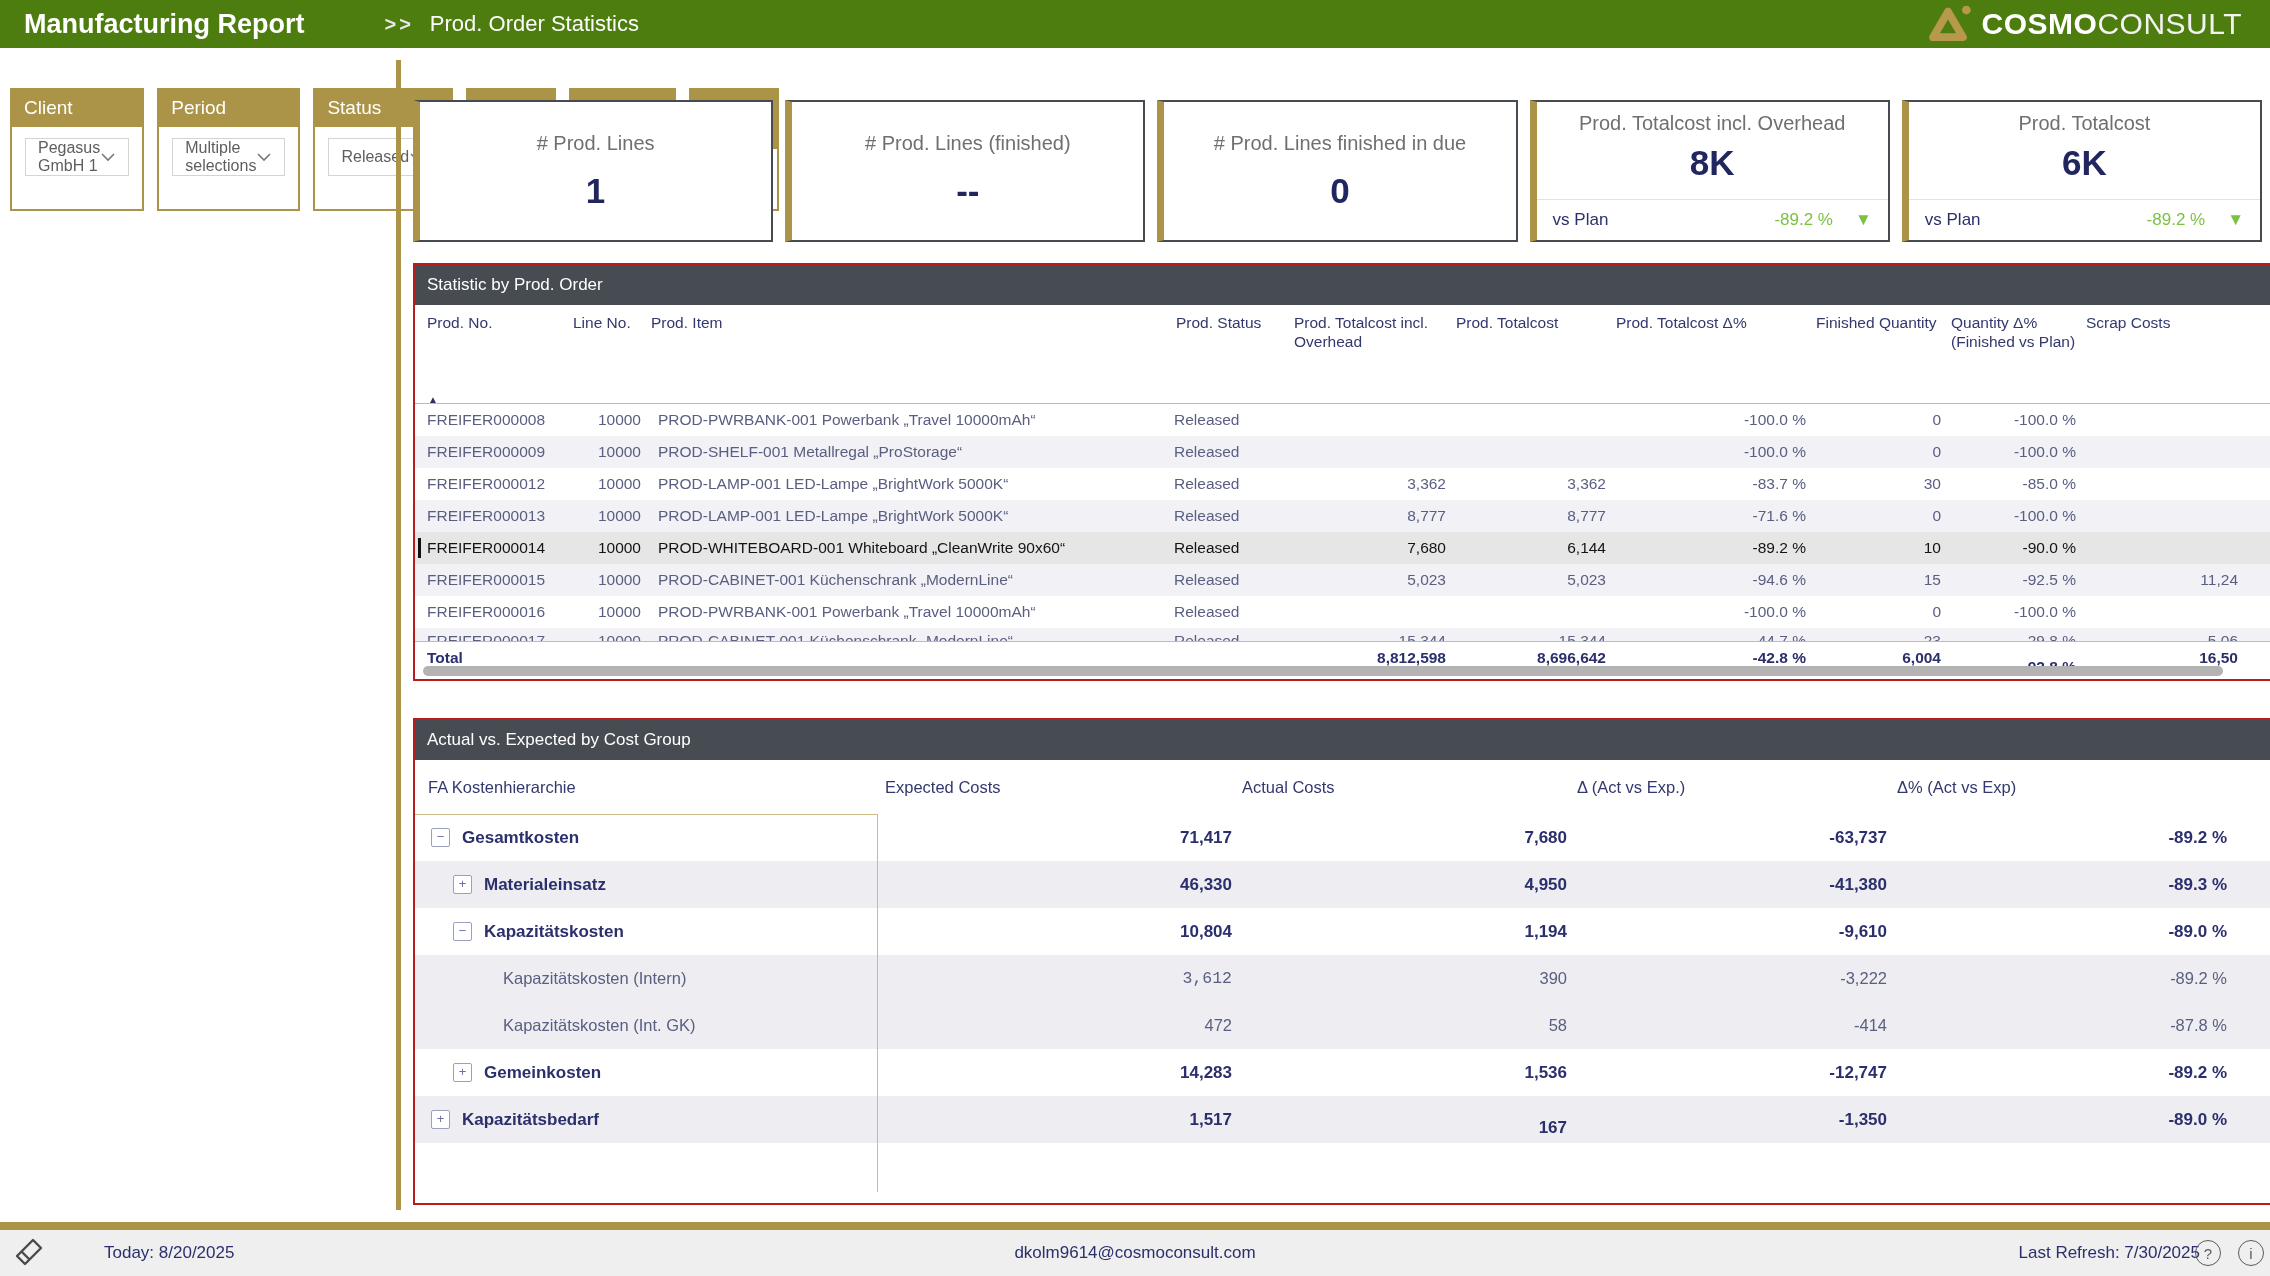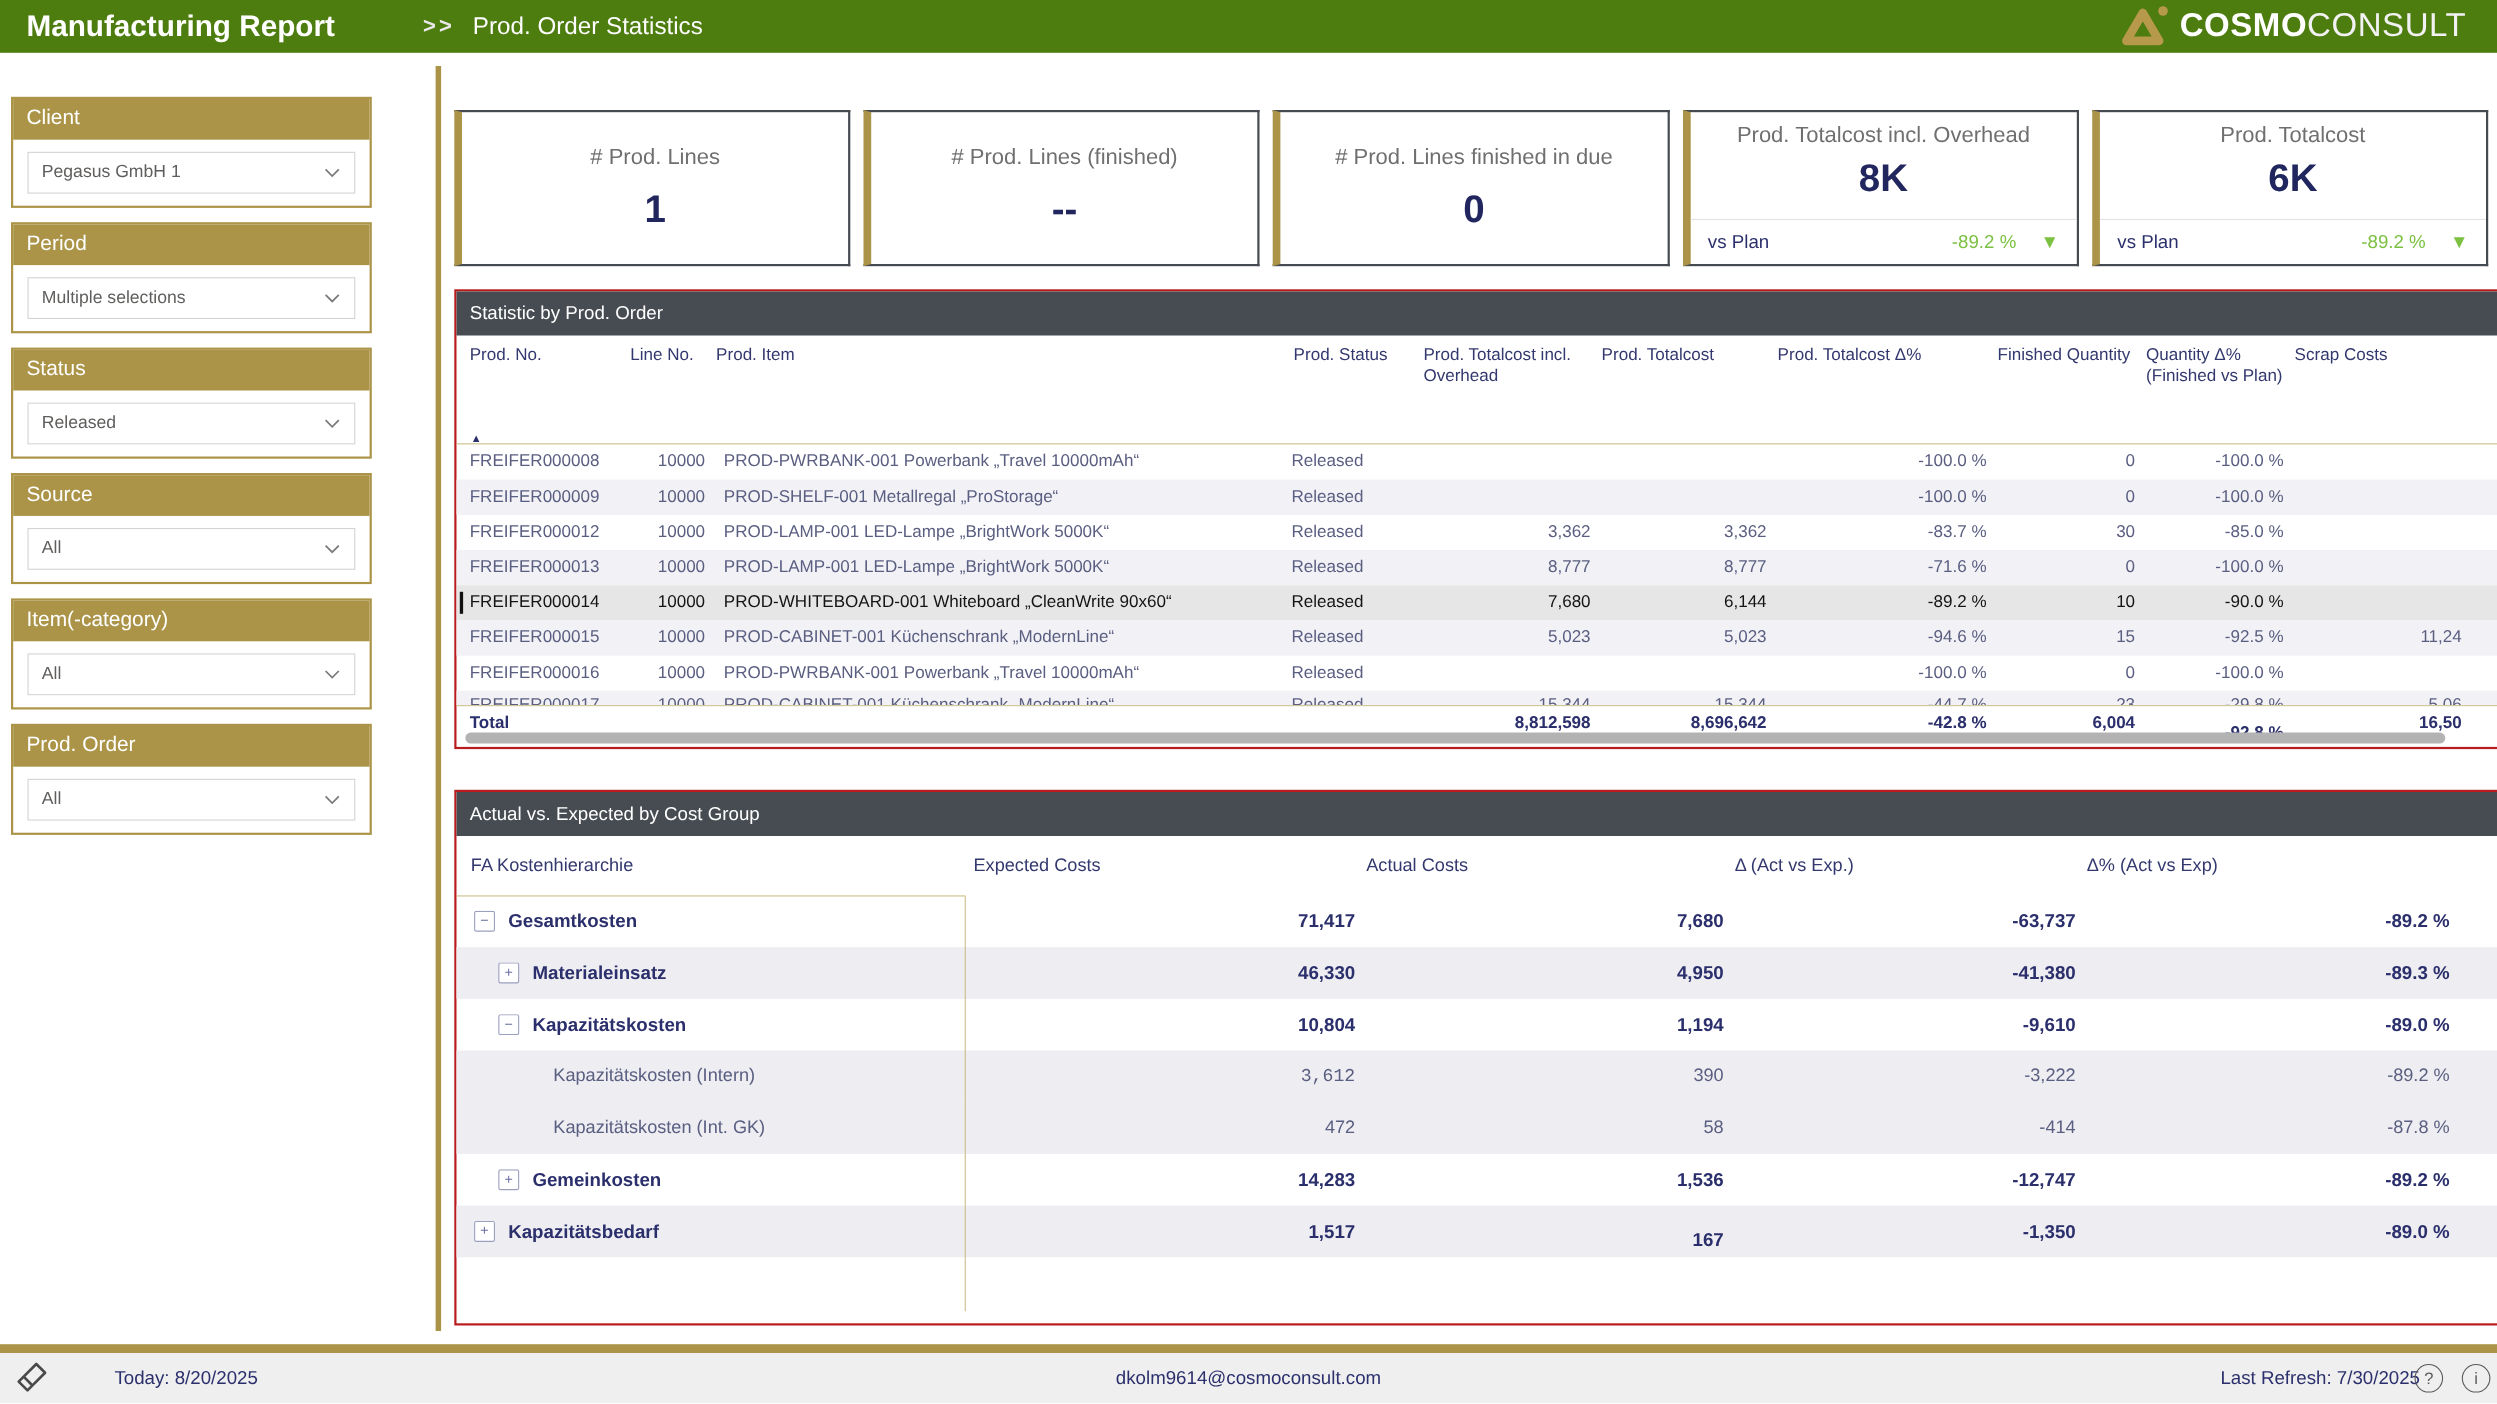--- a/index.html
+++ b/index.html
@@ -10,21 +10,21 @@
   .topbar{position:absolute;left:0;top:0;width:2270px;height:48px;background:#4d7c0f;display:flex;align-items:center;}
   .topbar .title{margin-left:24px;font-size:27px;font-weight:600;color:#fff;}
   .topbar .sep{margin-left:80px;font-size:20px;color:#e9e9e9;letter-spacing:3px;font-weight:600;}
   .topbar .subtitle{margin-left:16px;font-size:22px;color:#fdfdfd;}
   .logo{margin-left:auto;margin-right:28px;display:flex;align-items:center;gap:10px;}
   .logo .brand{font-size:30px;color:#fff;letter-spacing:.5px;}
   .logo .brand b{font-weight:700;}
   .logo .brand span{font-weight:100;color:#f2f2f2;}
 
   
-  .filters{position:absolute;left:10px;top:88px;width:328px;display:flex;flex-direction:column;gap:13px;}
+  .filters{position:absolute;left:10px;top:88px;width:376px;display:flex;flex-direction:row;gap:13px;}
   .fcard{border:2px solid #ab9448;background:#fff;box-sizing:border-box;}
   .fhead{background:#ab9448;color:#fff;font-size:19px;padding:7px 12px 8px 12px;}
   .fbody{padding:11px 13px;}
   .dropdown{height:38px;border:1px solid #d4d4d4;display:flex;align-items:center;padding:0 12px;box-sizing:border-box;cursor:pointer;background:#fff;}
   .dropdown .dval{color:#605e5c;font-size:16px;flex:1;}
 
   .gold-divider{position:absolute;left:396px;top:60px;width:5px;height:1150px;background:#ab9448;}
 
   
   .kpis{position:absolute;left:413px;top:100px;width:1849px;height:142px;display:flex;gap:12px;border-radius:28px;}

